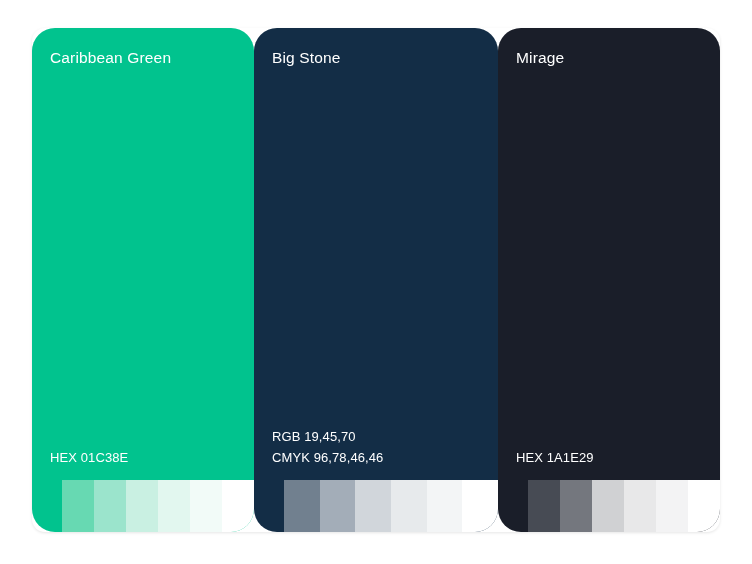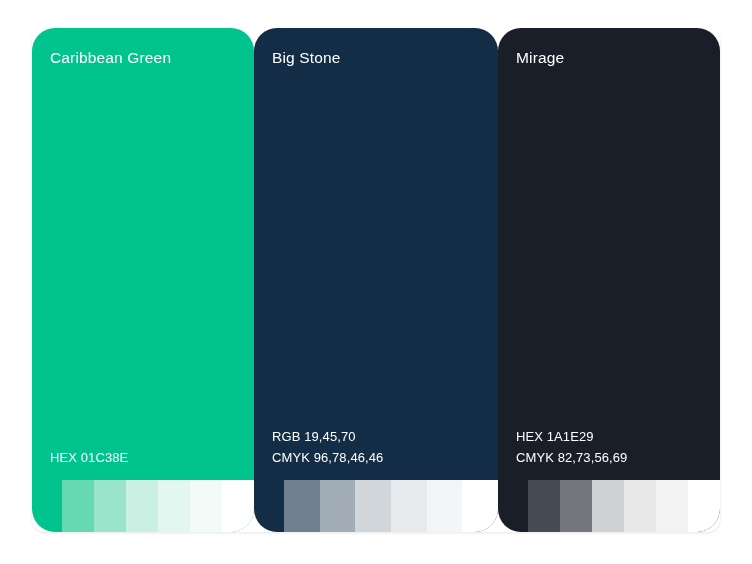--- a/index.html
+++ b/index.html
@@ -107,21 +107,20 @@
       <div class="tint-swatch" style="background: rgb(231, 234, 236);"></div>
       <div class="tint-swatch" style="background: rgb(243, 245, 246);"></div>
       <div class="tint-swatch" style="background: rgb(255, 255, 255);"></div>
     </div>
   </div>
 
   <div class="swatch-card" style="background: rgb(26, 30, 41);">
     <div class="card-title">Mirage</div>
     <div class="card-values">
       <span class="value-row">HEX 1A1E29</span>
-      <span class="value-row">CMYK 82,73,56,69</span>
     </div>
     <div class="tint-strip">
       <div class="tint-swatch" style="background: rgb(71, 75, 84);"></div>
       <div class="tint-swatch" style="background: rgb(116, 119, 126);"></div>
       <div class="tint-swatch" style="background: rgb(208, 209, 211);"></div>
       <div class="tint-swatch" style="background: rgb(232, 232, 233);"></div>
       <div class="tint-swatch" style="background: rgb(243, 243, 244);"></div>
       <div class="tint-swatch" style="background: rgb(255, 255, 255);"></div>
     </div>
   </div>

